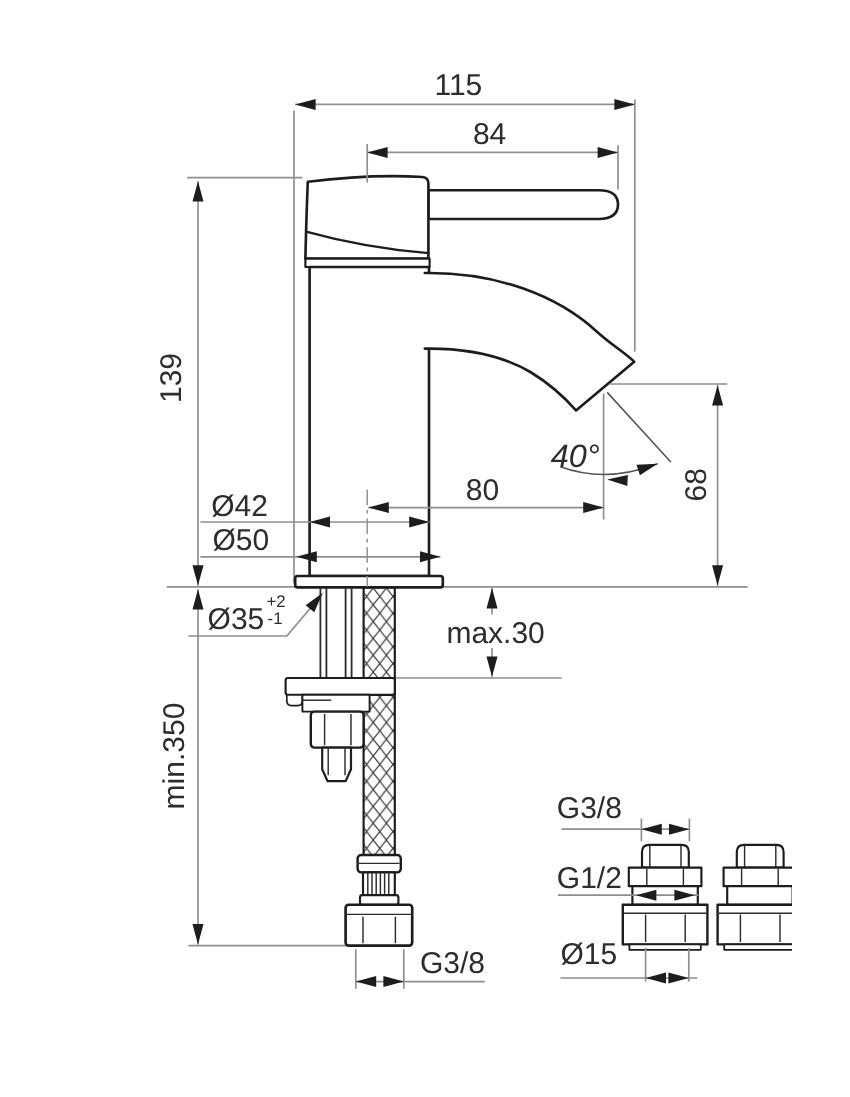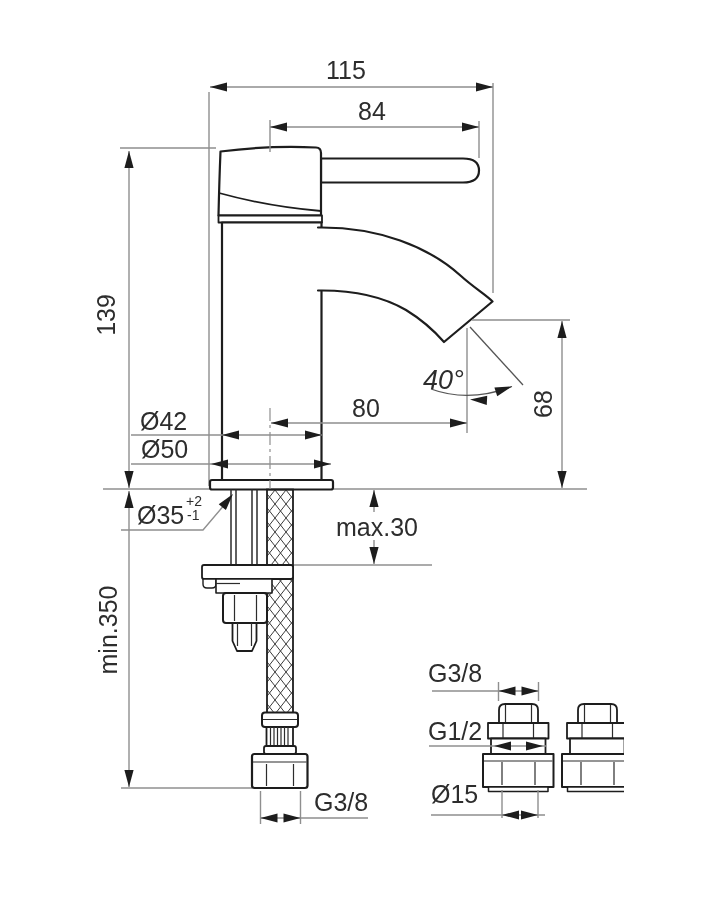--- a/index.html
+++ b/index.html
@@ -2,20 +2,21 @@
 <html><head>
 <meta charset="utf-8">
 <style>
   html,body{margin:0;padding:0;background:#fff;}
   .stage{
     position:relative;
     width:624px;height:914px;
     background:#ffffff;
     font-family:"Liberation Sans", sans-serif;
     overflow:hidden;
+    padding-left:36px;
   }
   svg{display:block;}
   
   .obj{fill:#ffffff;stroke:#1d1d1d;stroke-width:2.2;stroke-linejoin:round;}
   .objline{fill:none;stroke:#1d1d1d;stroke-width:2.2;stroke-linejoin:round;stroke-linecap:round;}
   .objmid{fill:#ffffff;stroke:#1d1d1d;stroke-width:1.8;stroke-linejoin:round;}
   .thin{fill:none;stroke:#2c2c2c;stroke-width:1.2;}
   
   .dim{fill:none;stroke:#8f8f8f;stroke-width:1.4;}
   .dimdark{fill:none;stroke:#555555;stroke-width:1.3;}

